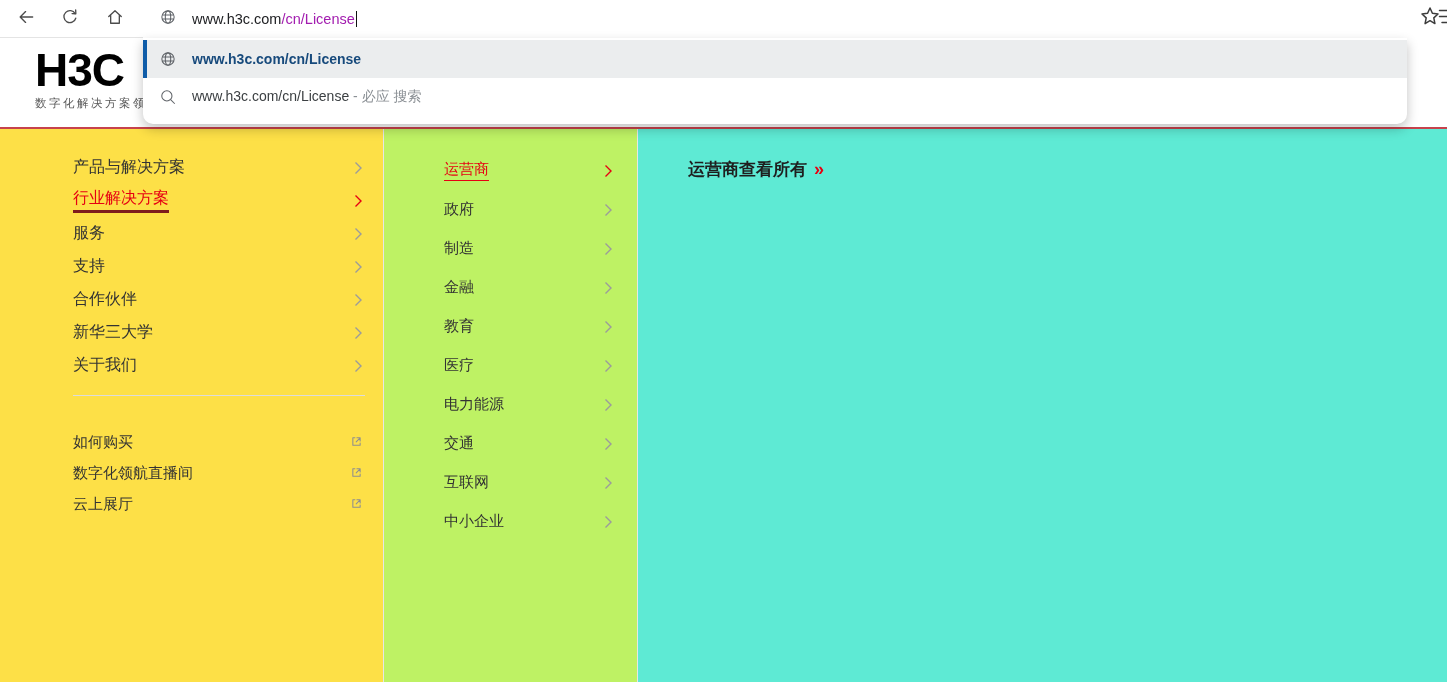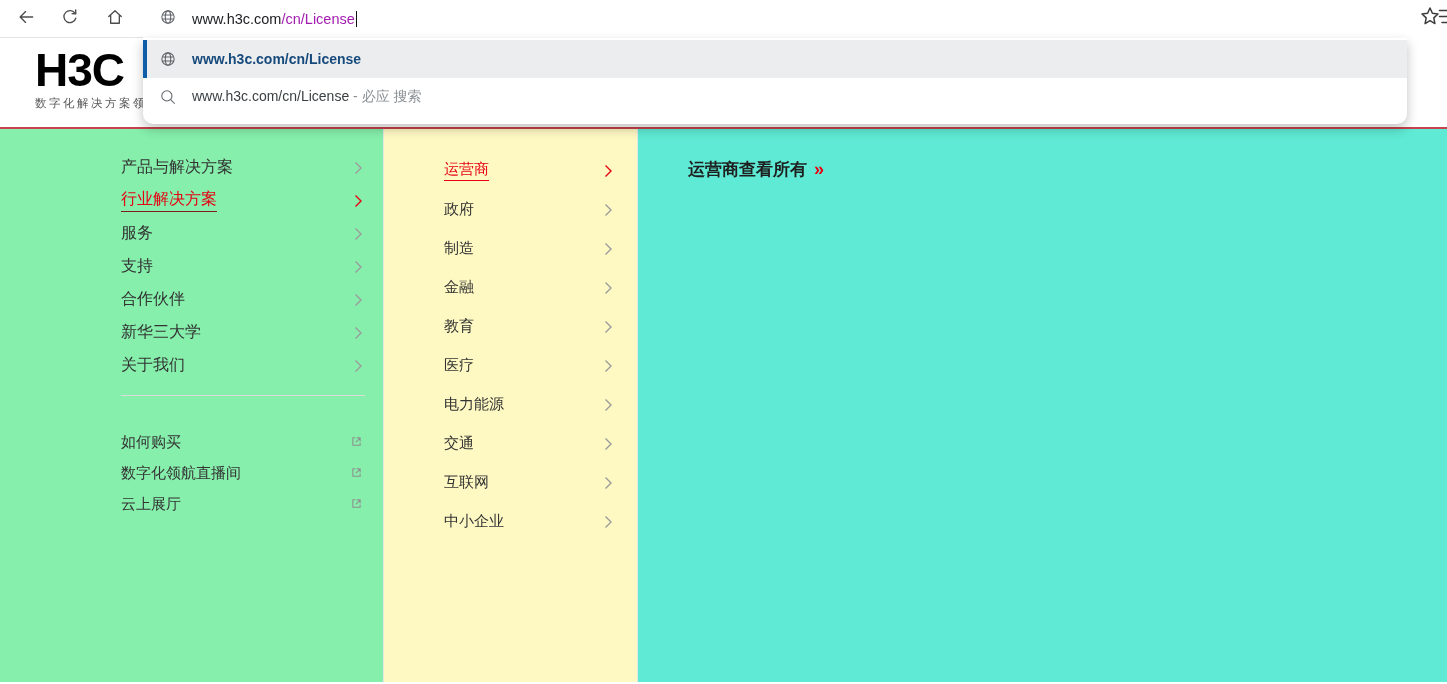--- a/index.html
+++ b/index.html
@@ -34,29 +34,29 @@
   .sug-row.selected::before { content:""; position:absolute; left:0; top:0; bottom:0; width:4px; background:#0f5ca8; }
   .sug-ico { width:18px; height:18px; flex:0 0 auto; }
   .sug-ico.ico-search { display:none; }
   .sug-row.is-search .ico-search { display:block; }
   .sug-text { margin-left:15px; font-size:14px; color:#3b3f42; white-space:nowrap; }
   .sug-row.selected .sug-text { color:#174a7c; font-weight:bold; }
   .sug-suffix { color:#8b9095; font-weight:normal; }
 
   
   .mega { display:flex; height:553px; }
-  .col-left  { width:383px; background:#86efac; padding-top:22px;padding-left:48px; }
-  .col-mid   { width:255px; background:#fef9c3; border-left:1px solid #e6e6e6; border-right:1px solid #e6e6e6; padding-top:22px; }
+  .col-left  { width:383px; background:#fde047; padding-top:22px; }
+  .col-mid   { width:255px; background:#bef264; border-left:1px solid #e6e6e6; border-right:1px solid #e6e6e6; padding-top:22px; }
   .col-right { flex:1; background:#5eead4; padding:29px 0 0 50px; }
 
   .nav-item { height:33px; display:flex; align-items:center; justify-content:space-between;
               padding:0 20px 0 73px; font-size:16px; color:#333; cursor:pointer; }
   .nav-item .chev { color:#9b9b9b; display:flex; }
   .nav-item.active { color:#e60012; }
-  .nav-item.active .lbl { border-bottom:1px solid #7f1d1d; padding-bottom:1px; }
+  .nav-item.active .lbl { border-bottom:3px solid #7f1d1d; padding-bottom:1px; }
   .nav-item.active .chev { color:#e60012; }
   .chev svg { stroke:currentColor; fill:none; stroke-width:1.4; }
 
   .divider { height:1px; background:#dcdcdc; margin:13px 18px 0 73px; }
 
   .nav2 { margin-top:31px; }
   .nav2-item { height:31px; display:flex; align-items:center; justify-content:space-between;
                padding:0 20px 0 73px; font-size:15px; color:#333; cursor:pointer; }
   .ext-ico svg { stroke:#8f8f8f; fill:none; stroke-width:1.3; stroke-linecap:round; stroke-linejoin:round; }
 

